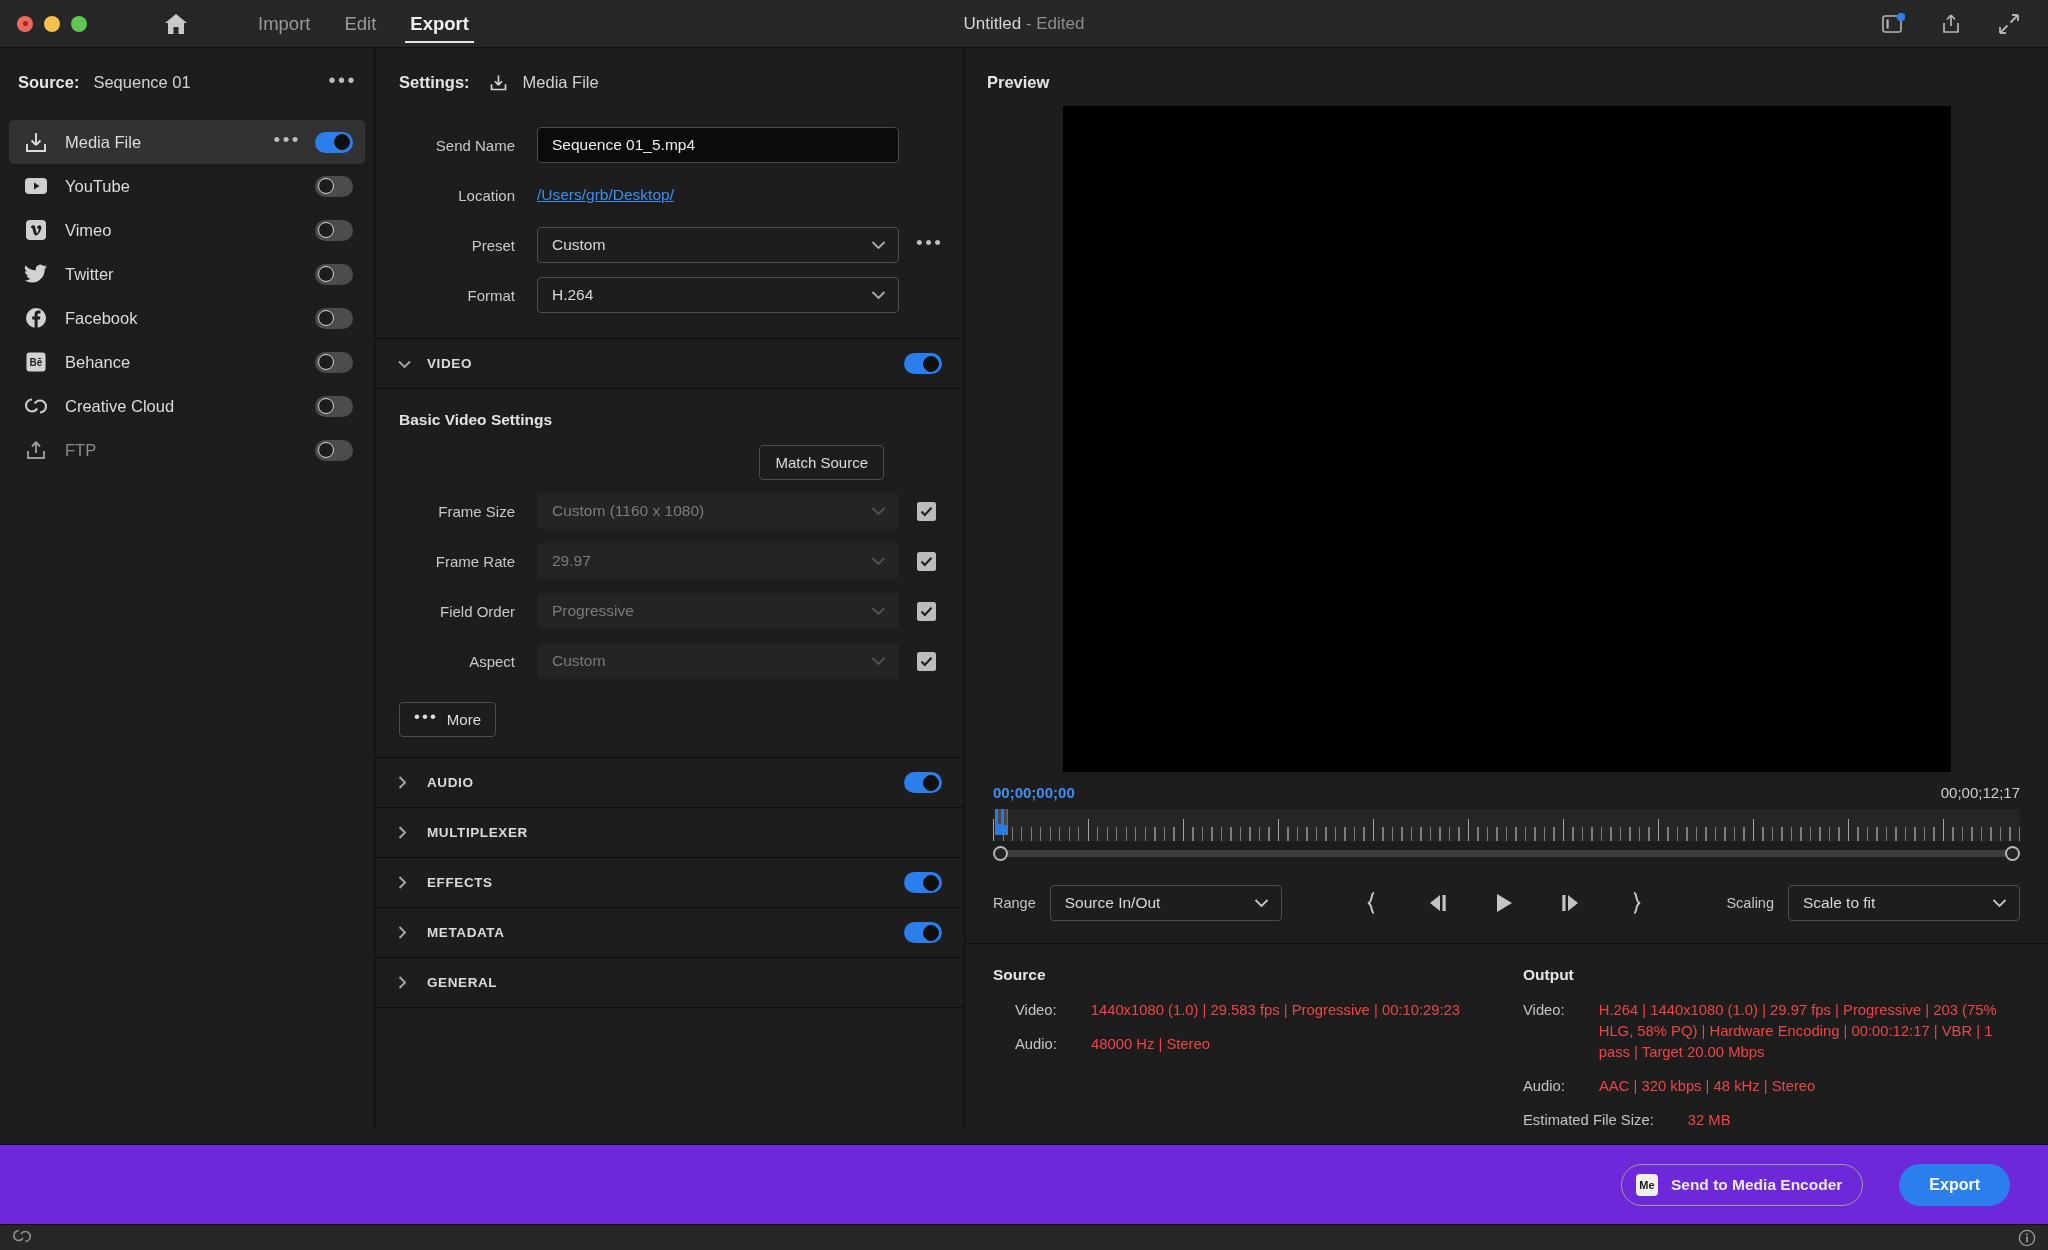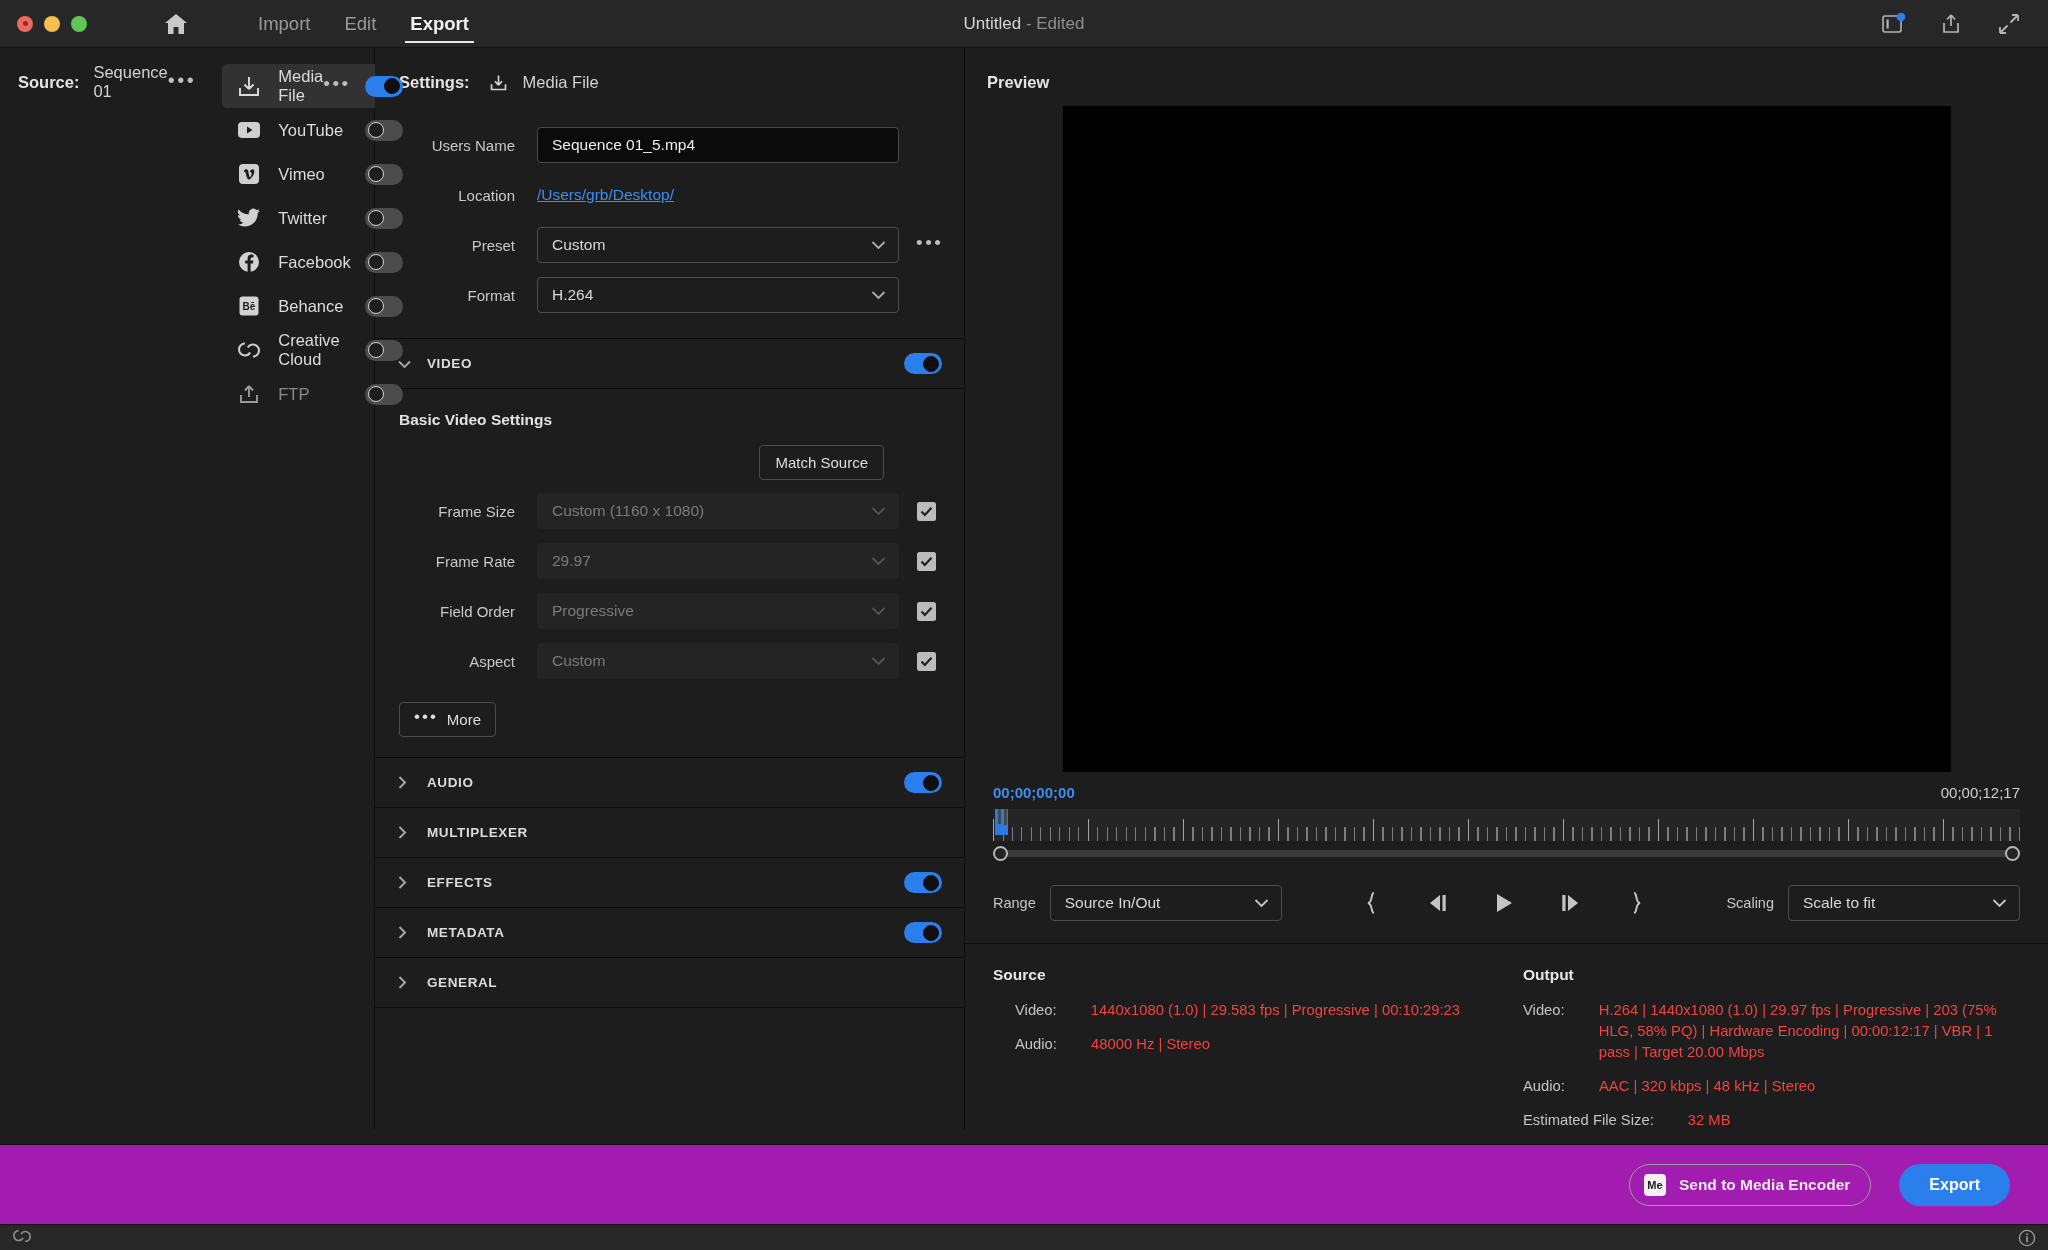--- a/index.html
+++ b/index.html
@@ -78,21 +78,21 @@
 
   
   .body { flex: 1; display: flex; min-height: 0; }
 
   
   .sidebar {
     width: 375px;
     background: #1d1d1d;
     border-right: 1px solid #0e0e0e;
     flex: 0 0 375px;
-    display: flex; 
+    display: flex; flex-direction: column;
   }
   .source-row {
     display: flex; align-items: center;
     height: 44px;
     padding: 0 17px 0 18px;
     margin-top: 12px;
   }
   .source-label { font-size: 16.5px; font-weight: bold; color: #e4e4e4; }
   .source-value { font-size: 16.5px; color: #d2d2d2; margin-left: 14px; }
   .dots-btn {
@@ -329,24 +329,24 @@
   .info-line { display: flex; font-size: 14.8px; color: #cfcfcf; margin-bottom: 13px; line-height: 1.42;}
   .info-key { color: #c4c4c4; flex: 0 0 auto; margin-right: 10px; padding-left: 22px;}
   .info-val { color: #ef4444; margin-left: 24px; }
   .output-col .info-key { padding-left: 0; }
   .output-col .info-val { max-width: 430px; }
 
   
   .footer {
     height: 80px;
     flex: 0 0 80px;
-    background: #a21caf;
+    background: #6d28d9;
     border-top: 1px solid #0e0e0e;
     display: flex; align-items: center; justify-content: flex-end;
-    padding-right: 38px; gap: 28px; margin-top: 14px;
+    padding-right: 38px; gap: 36px; margin-top: 14px;
   }
   .me-btn {
     height: 42px; padding: 0 20px 0 14px;
     border: 1px solid #9d9d9d; border-radius: 21px;
     display: flex; align-items: center; gap: 13px;
     font-size: 15.5px; font-weight: bold; color: #e8e8e8;
     background: transparent; cursor: pointer;
   }
   .me-badge {
     width: 22px; height: 22px; border-radius: 4px;
@@ -548,21 +548,21 @@
           <svg width="21" height="21" viewBox="0 0 24 24">
             <path d="M4 14 L4 20 L20 20 L20 14" fill="none" stroke="#d4d4d4" stroke-width="1.9"></path>
             <path d="M12 4 L12 15 M12 15 L8 10.5 M12 15 L16 10.5" fill="none" stroke="#d4d4d4" stroke-width="1.9"></path>
           </svg>
         </span>
         <span class="val">Media File</span>
       </div>
 
       <div class="form">
         <div class="form-row">
-          <span class="form-label">Users Name</span>
+          <span class="form-label">Send Name</span>
           <span class="field input">Sequence 01_5.mp4</span>
         </div>
         <div class="form-row">
           <span class="form-label">Location</span>
           <span class="link">/Users/grb/Desktop/</span>
         </div>
         <div class="form-row">
           <span class="form-label">Preset</span>
           <span class="field select">
             <span>Custom</span>

